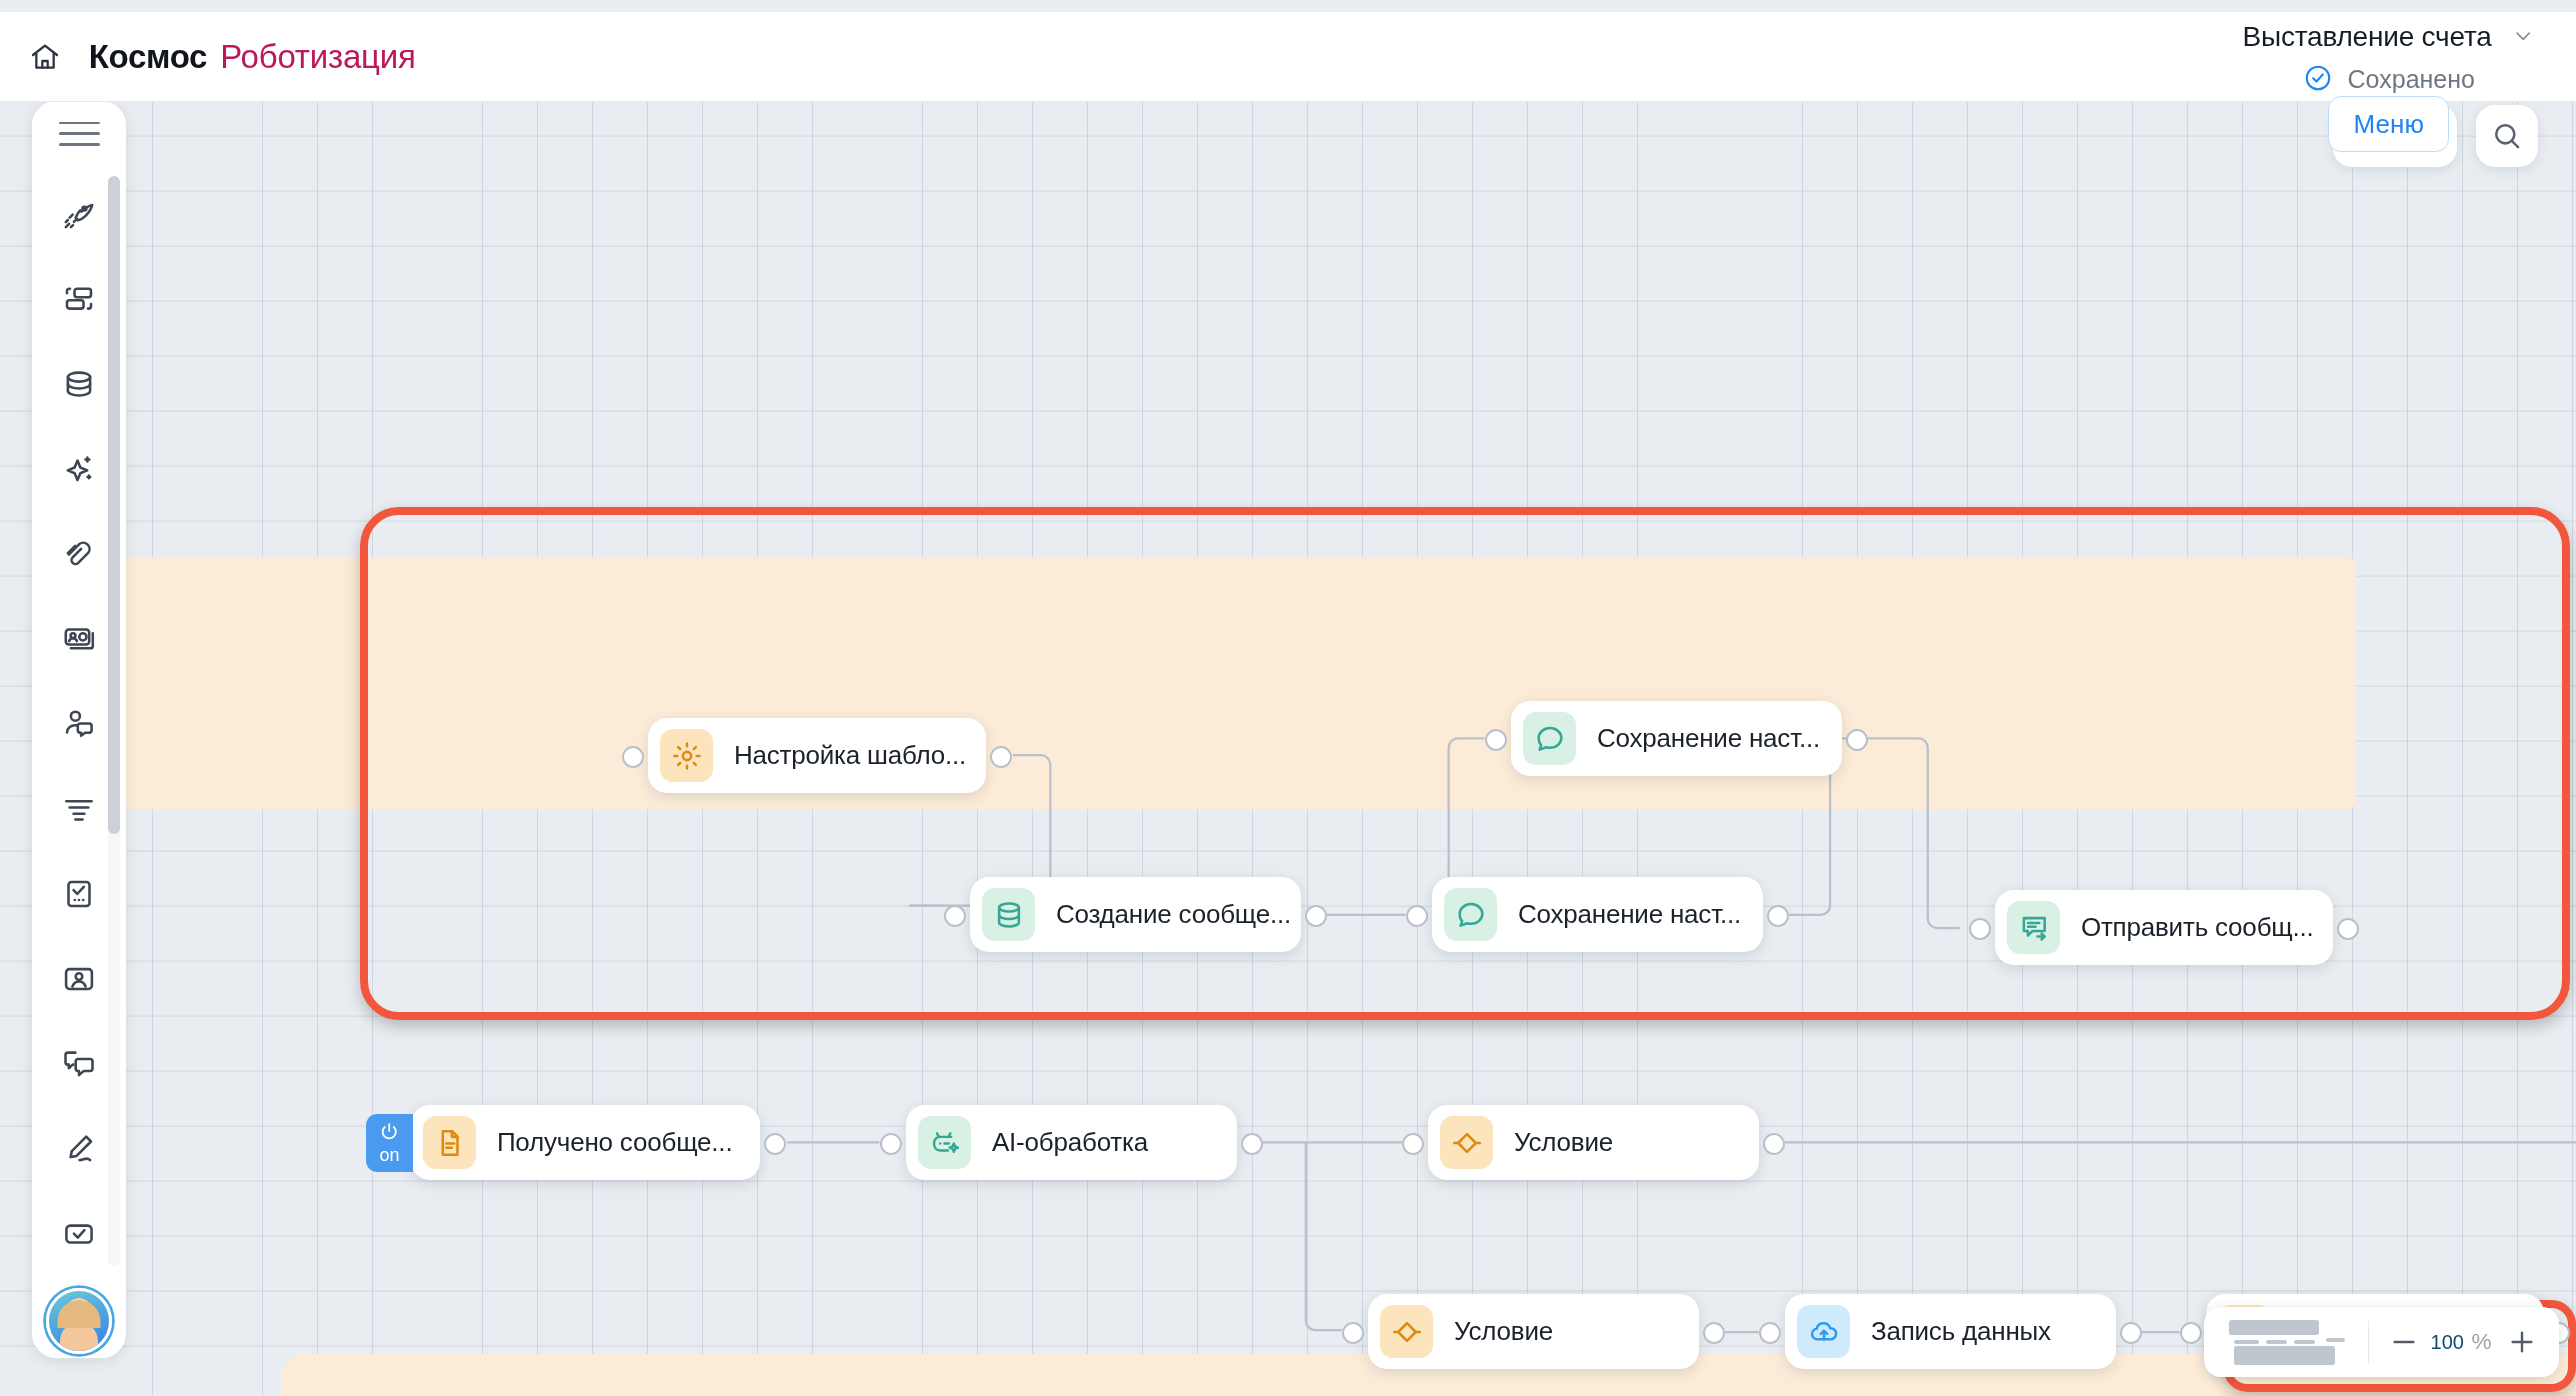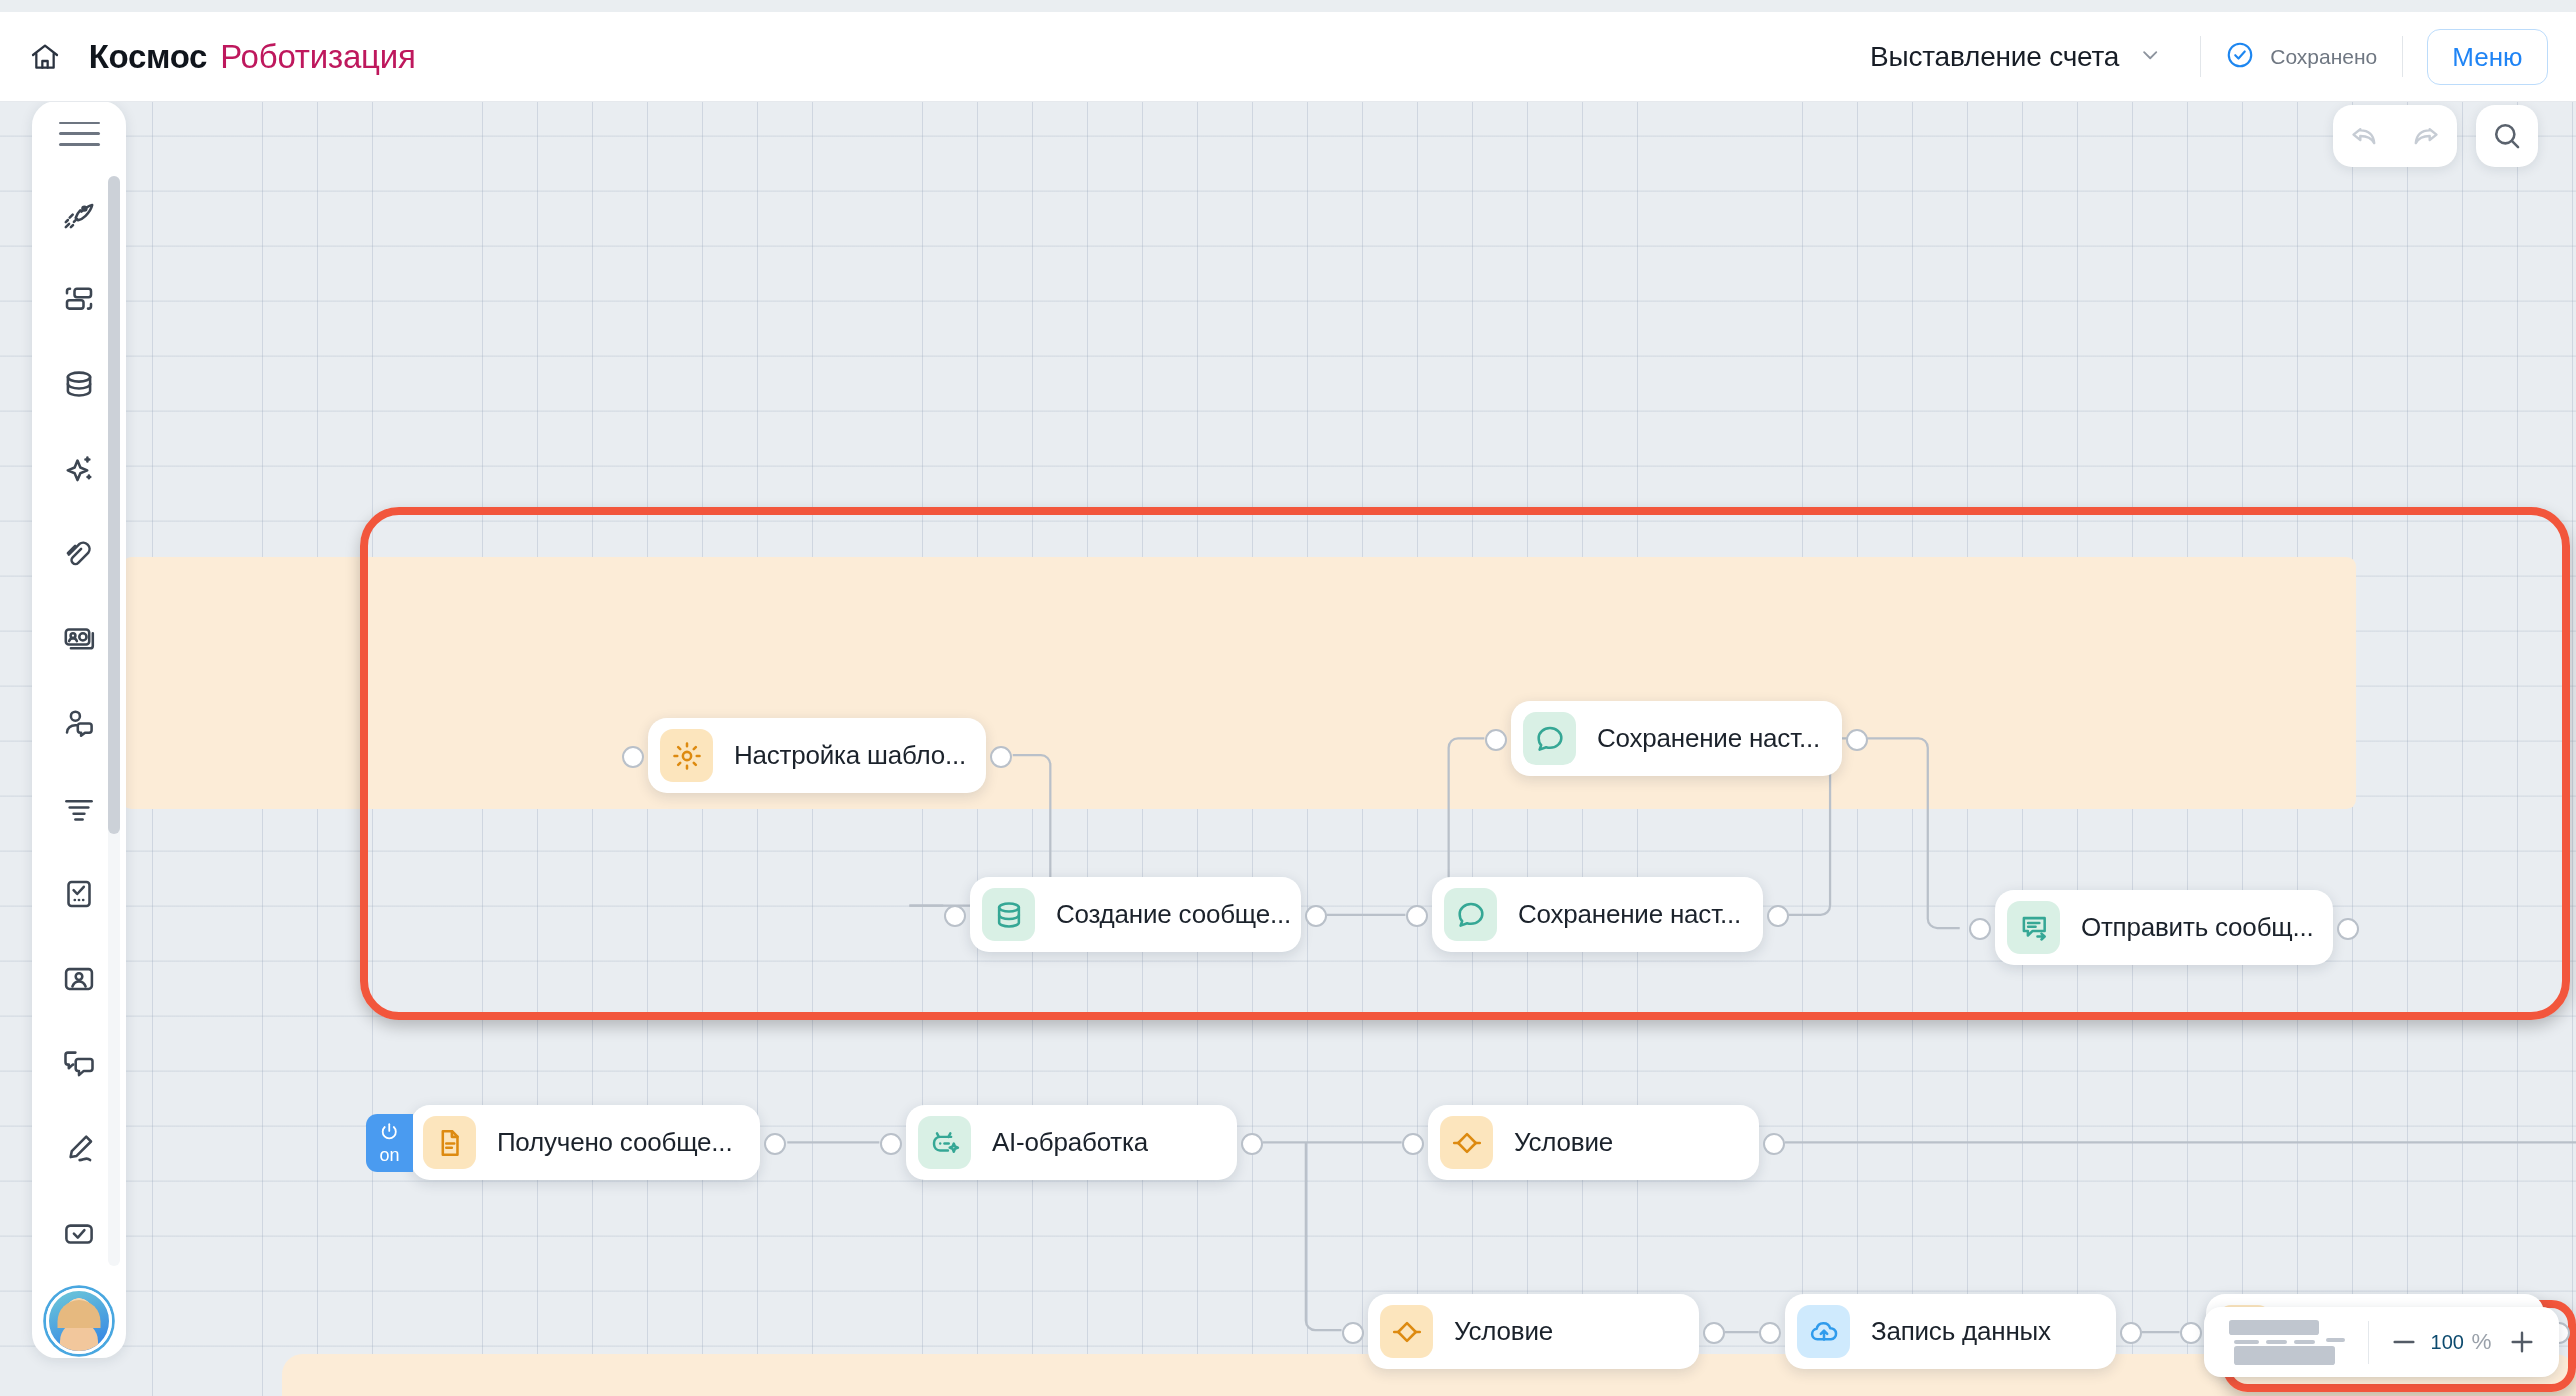--- a/index.html
+++ b/index.html
@@ -23,30 +23,30 @@
     width:49px;height:49px;margin-left:20.7px;
     display:flex;align-items:center;justify-content:center;
     border-radius:11.3px;cursor:pointer;
   }
   .brand{margin-left:19px;display:flex;align-items:baseline;gap:13px;white-space:nowrap;}
   .brand-name{font-size:33px;font-weight:700;letter-spacing:-0.3px;color:#10151c;}
   .brand-sub{font-size:33px;font-weight:400;color:#be185d;letter-spacing:-0.2px;}
 
   .header-right{
     margin-left:auto;display:flex;align-items:center;gap:0;
-    padding-right:28px;height:100%;
+    padding-right:28px;height:100%;flex-direction:column;
   }
   .flow-select{
     display:flex;align-items:center;gap:19px;cursor:pointer;
     padding:9.4px 13px;border-radius:9.4px;
   }
   .flow-name{font-size:28px;color:#171d26;letter-spacing:-0.2px;white-space:nowrap;}
   .vdiv{width:0.9px;height:41px;background:#e2e6ea;margin:0 24.4px;}
   .saved{display:flex;align-items:center;gap:15px;}
-  .saved-label{font-size:21px;color:#6f7782;white-space:nowrap;}
+  .saved-label{font-size:25px;color:#6f7782;white-space:nowrap;}
   .btn-menu{
     border:1.9px solid #bcdcfb;background:#fff;color:#1f84f5;
     font-size:26px;border-radius:13px;padding:14px 24.4px;cursor:pointer;
     font-family:inherit;white-space:nowrap;line-height:1;
   }
   .publish-group{
     display:flex;align-items:stretch;background:#1177f0;border-radius:15px;
     margin-left:20.7px;overflow:hidden;cursor:pointer;
   }
   .publish-main{

